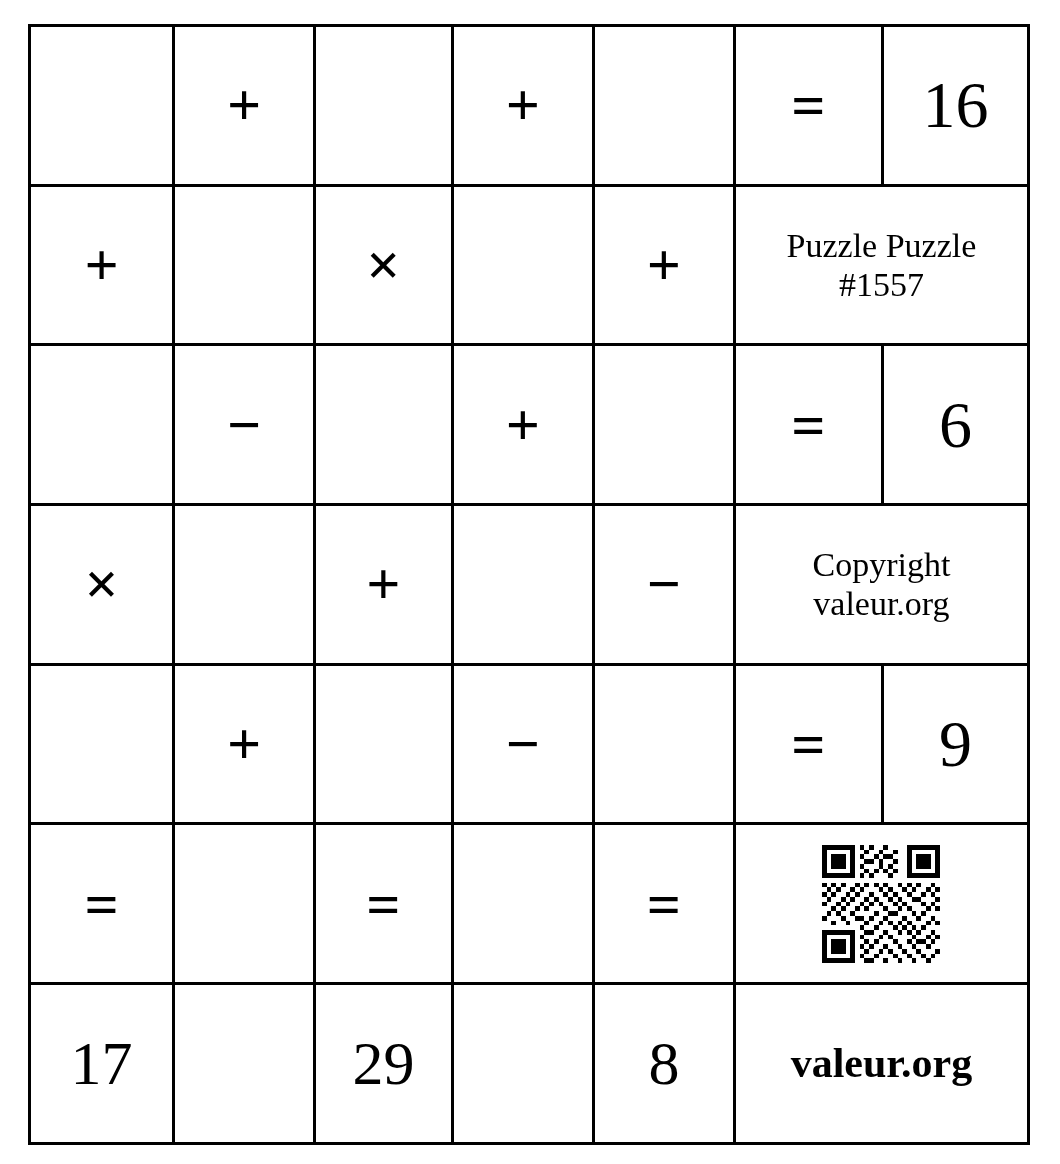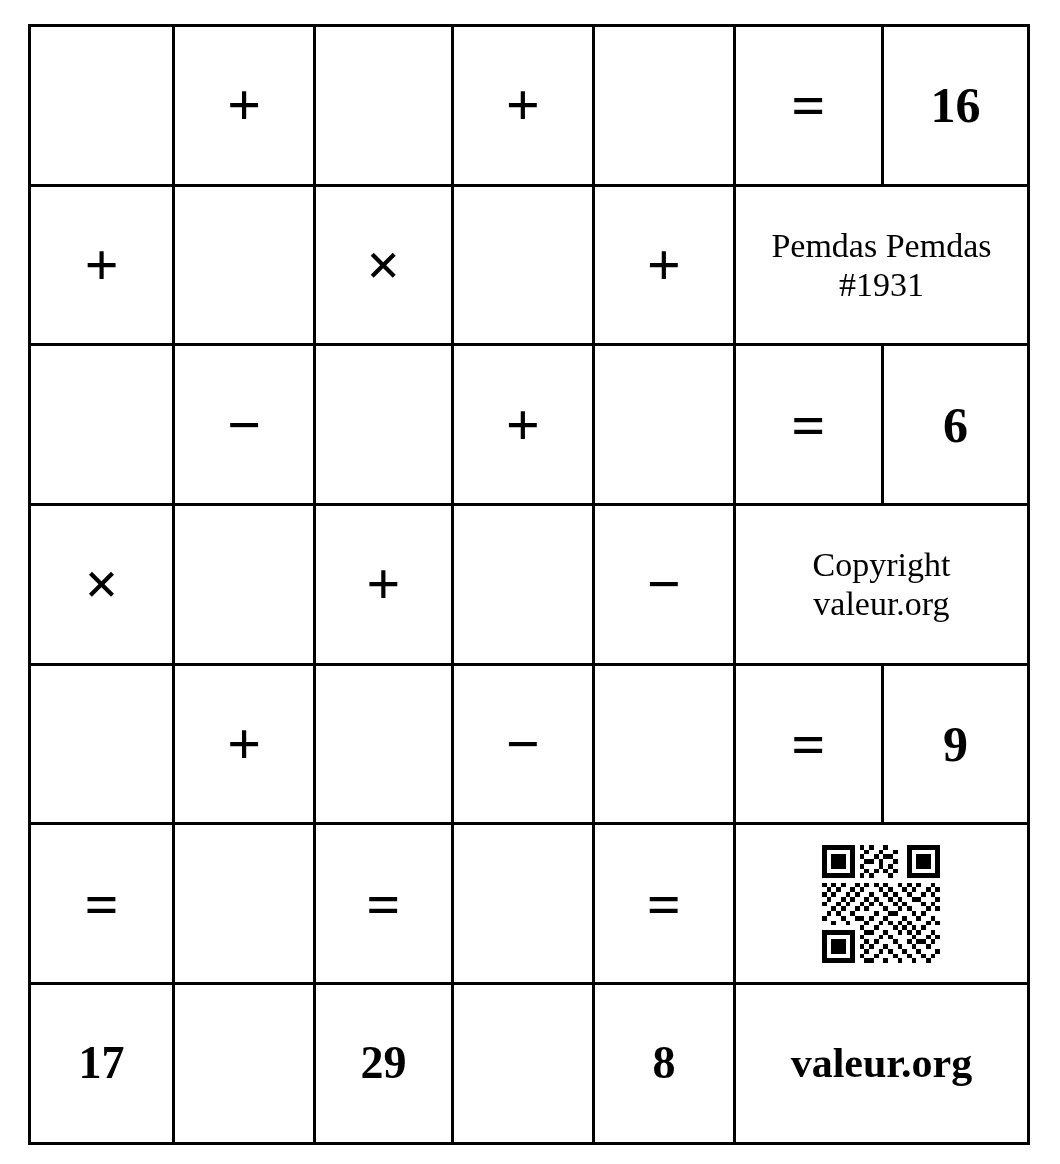--- a/index.html
+++ b/index.html
@@ -43,22 +43,22 @@
   col.c4 { width: 140px; }
   col.c5 { width: 147px; }
   col.c6 { width: 145px; }
 
   tr.r { height: 159.7px; }
 
   td.blank    { background: #ffffff; }
   td.gray     { background: #c0c0c0; }
   td.op       { font-size: 60px; font-weight: bold; line-height: 1; }
   td.eq       { font-size: 60px; font-weight: bold; line-height: 1; }
-  td.result   { font-size: 50px; font-weight: bold; line-height: 1; }
-  td.total    { font-size: 46px; font-weight: bold; line-height: 1; }
+  td.result   { font-size: 66px; font-weight: normal; line-height: 1; }
+  td.total    { font-size: 62px; font-weight: normal; line-height: 1; }
   td.note     { background: #c0c0c0; font-size: 34px; line-height: 1.15; }
   td.brand    { background: #c0c0c0; font-size: 42px; font-weight: bold; }
   td.qr       { background: #ffffff; }
 
   .note-line { display: block; }
 
   .qr-holder {
     width: 100%;
     height: 100%;
     display: flex;
@@ -93,22 +93,22 @@
     <td class="result">16</td>
   </tr>
 
   <tr class="r">
     <td class="op">+</td>
     <td class="gray"></td>
     <td class="op">×</td>
     <td class="gray"></td>
     <td class="op">+</td>
     <td class="note" colspan="2">
-      <span class="note-line">Pemdas Pemdas</span>
-      <span class="note-line">#1931</span>
+      <span class="note-line">Puzzle Puzzle</span>
+      <span class="note-line">#1557</span>
     </td>
   </tr>
 
   <tr class="r">
     <td class="blank"></td>
     <td class="op">−</td>
     <td class="blank"></td>
     <td class="op">+</td>
     <td class="blank"></td>
     <td class="eq">=</td>

